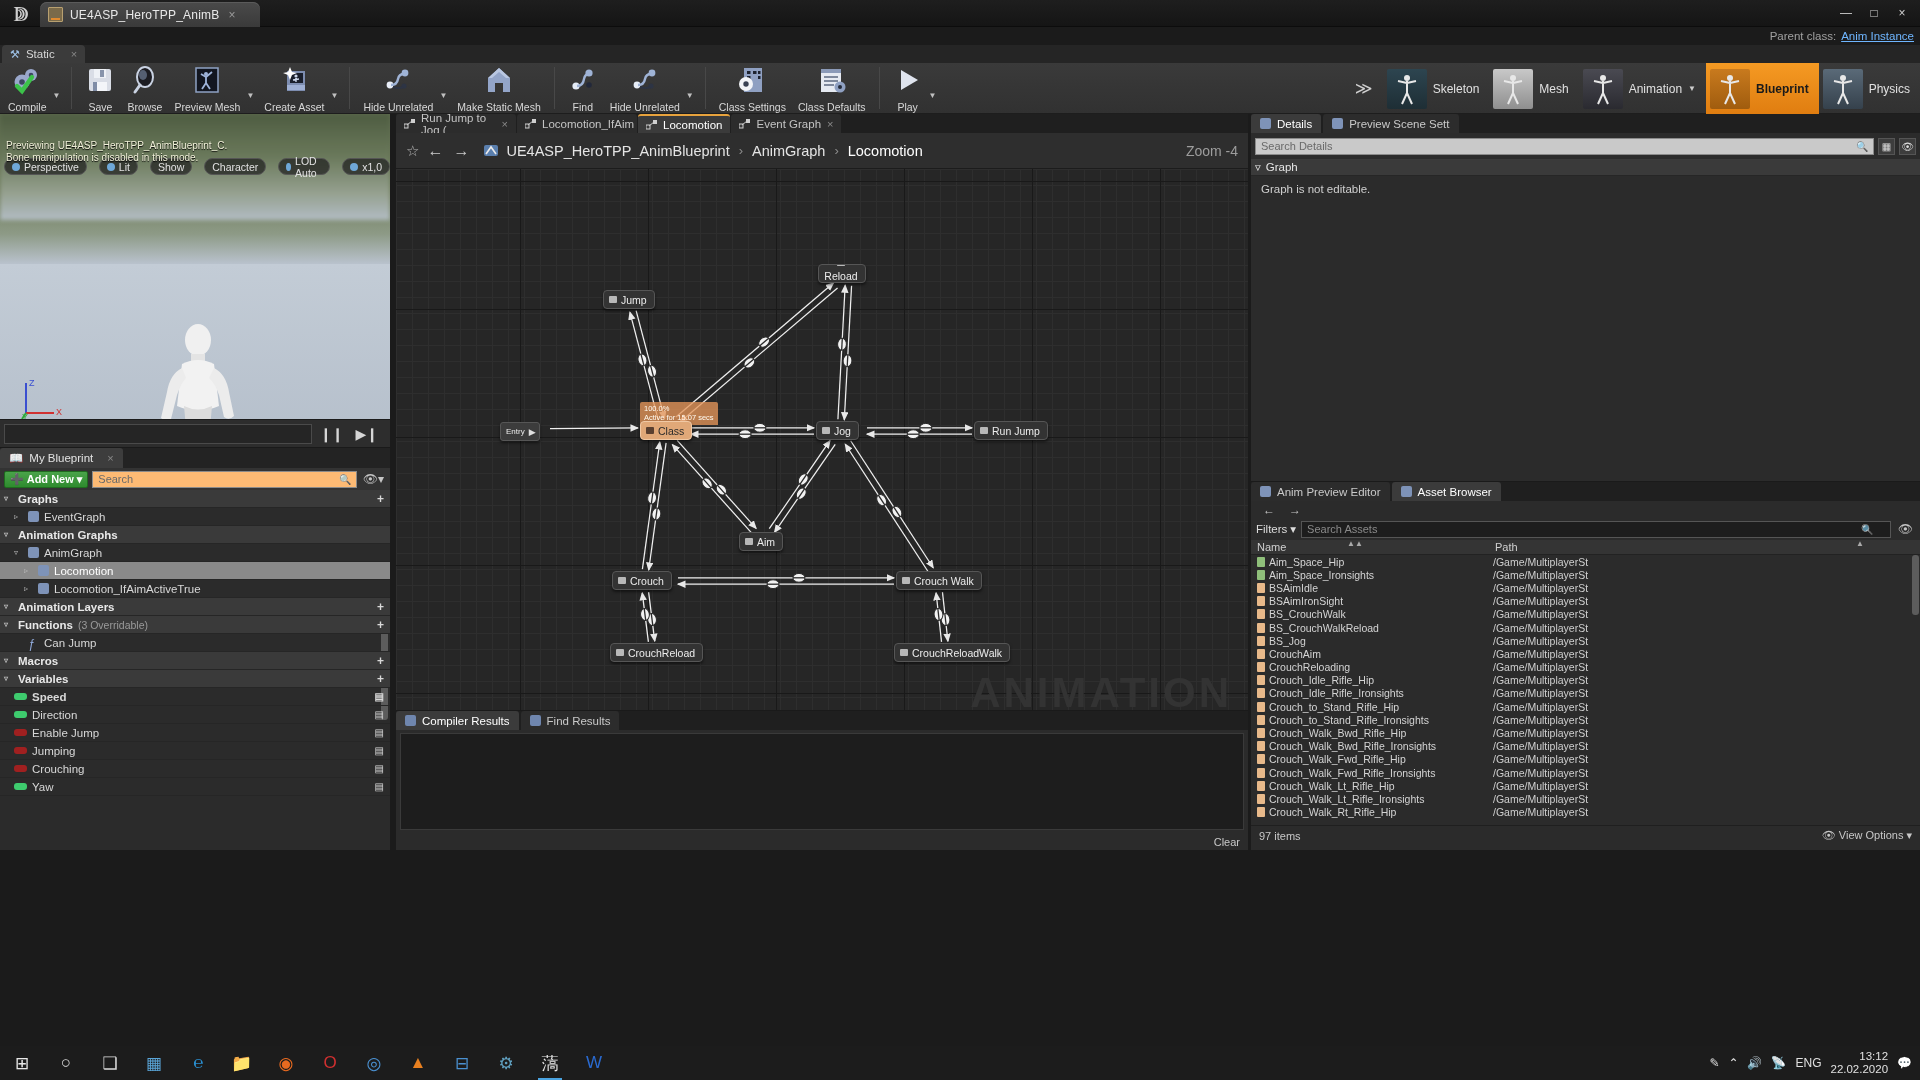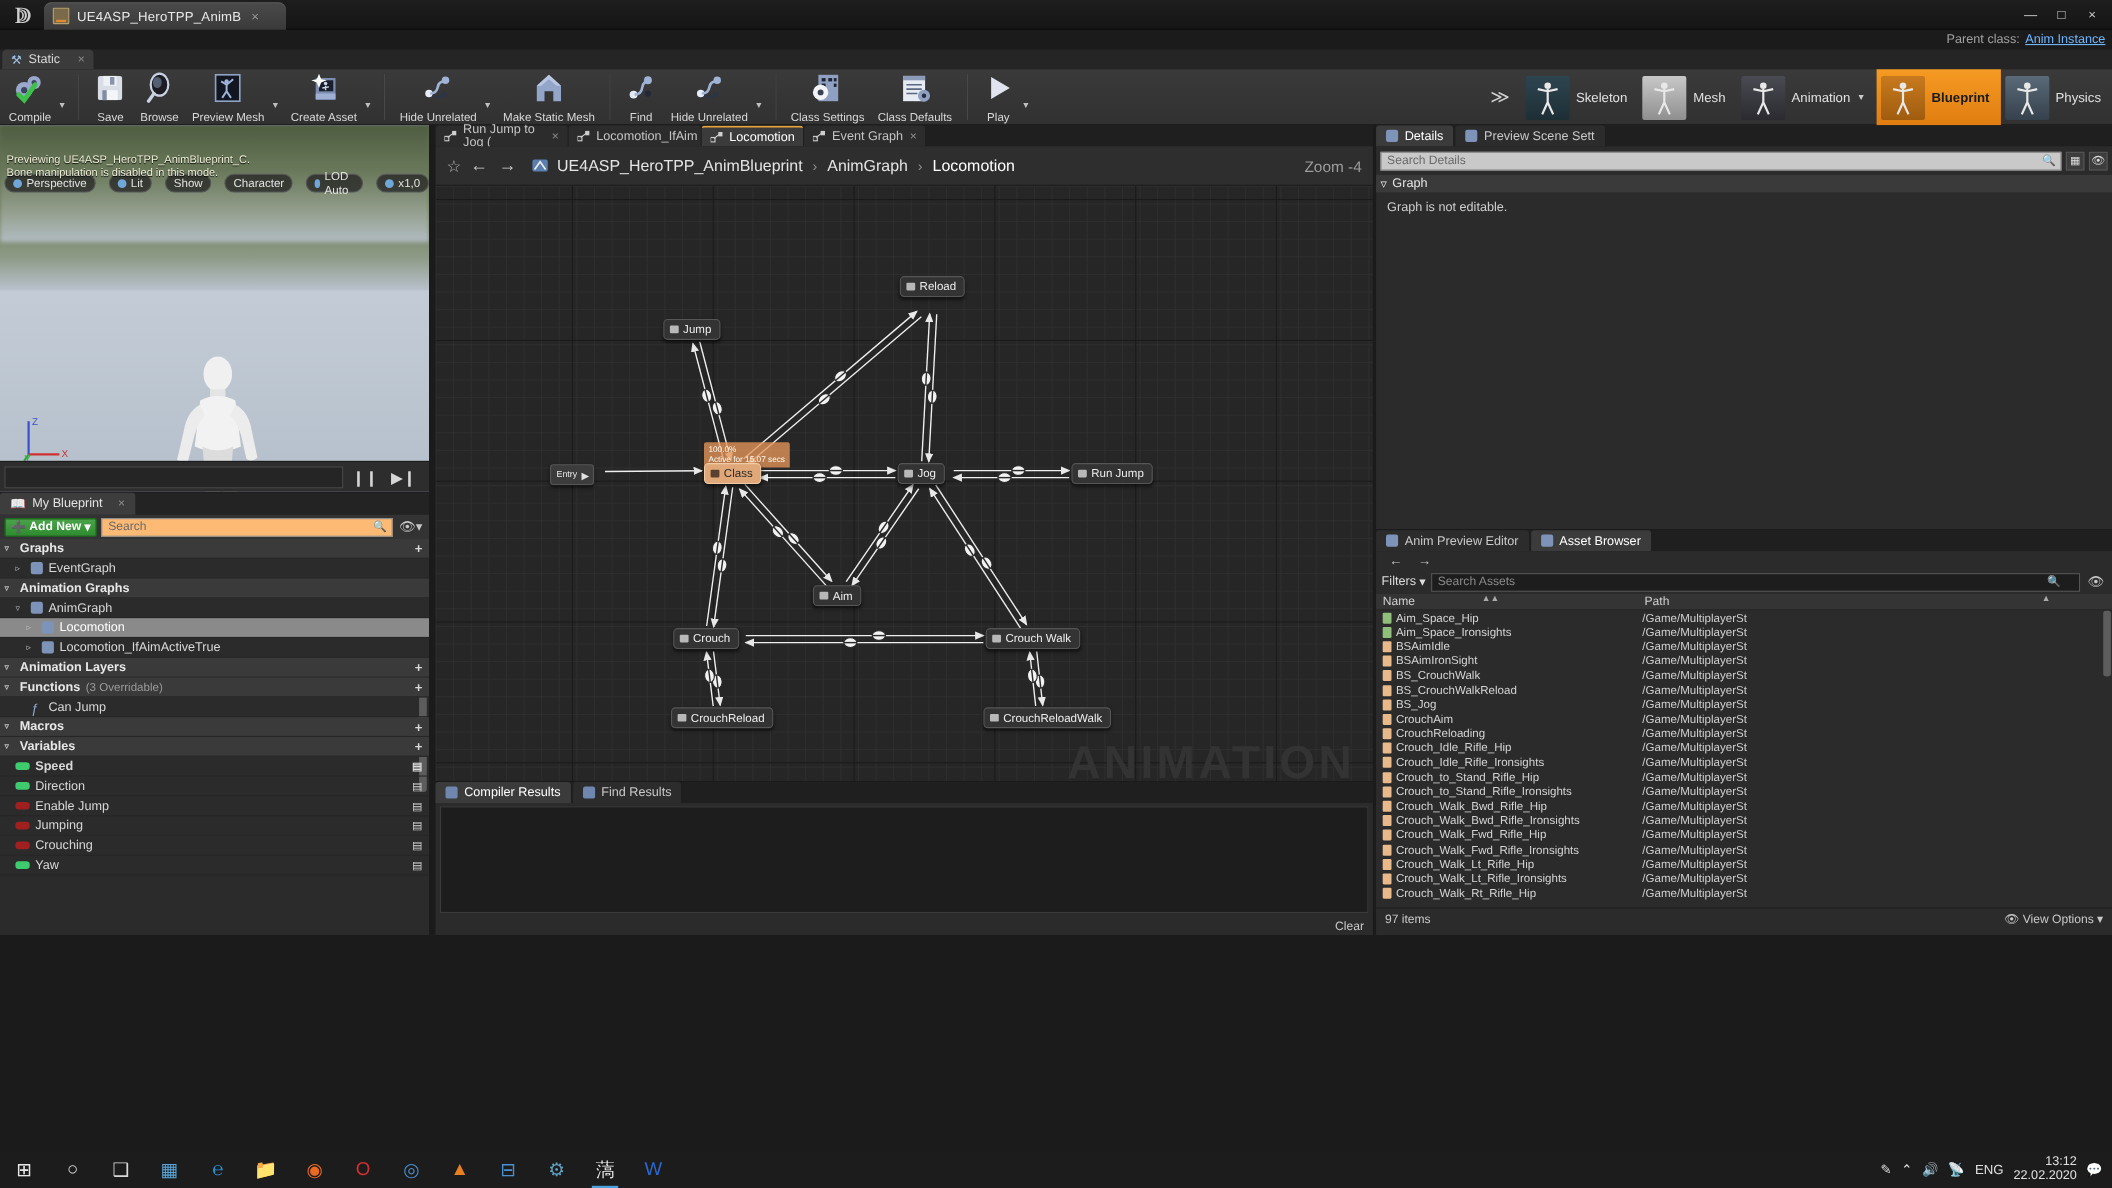--- a/index.html
+++ b/index.html
@@ -799,21 +799,21 @@
         </svg>
       <div class="wmark">ANIMATION</div>
     <div class="snode entry" style="left: 104px; top: 253px; min-width: 34px;">
           <span>Entry</span>
           <span style="font-size: 9px; color: rgb(224, 224, 224);">▶</span>
         </div>
         <div class="snode" style="left: 207px; top: 121px; min-width: 40px;">
           <span class="sico"></span>
           <span>Jump</span>
         </div>
-        <div class="snode" style="left: 422px; top: 82px; min-width: 48px;">
+        <div class="snode" style="left: 422px; top: 95px; min-width: 48px; flex-direction: column;">
           <span class="sico"></span>
           <span>Reload</span>
         </div>
         <div class="nodestat" style="left: 244px; top: 233px;">
           <div>100.0%</div>
           <div>Active for 15.07 secs</div>
         </div>
         <div class="snode active" style="left: 244px; top: 252px; min-width: 35px;">
           <span class="sico"></span>
           <span>Class</span>

